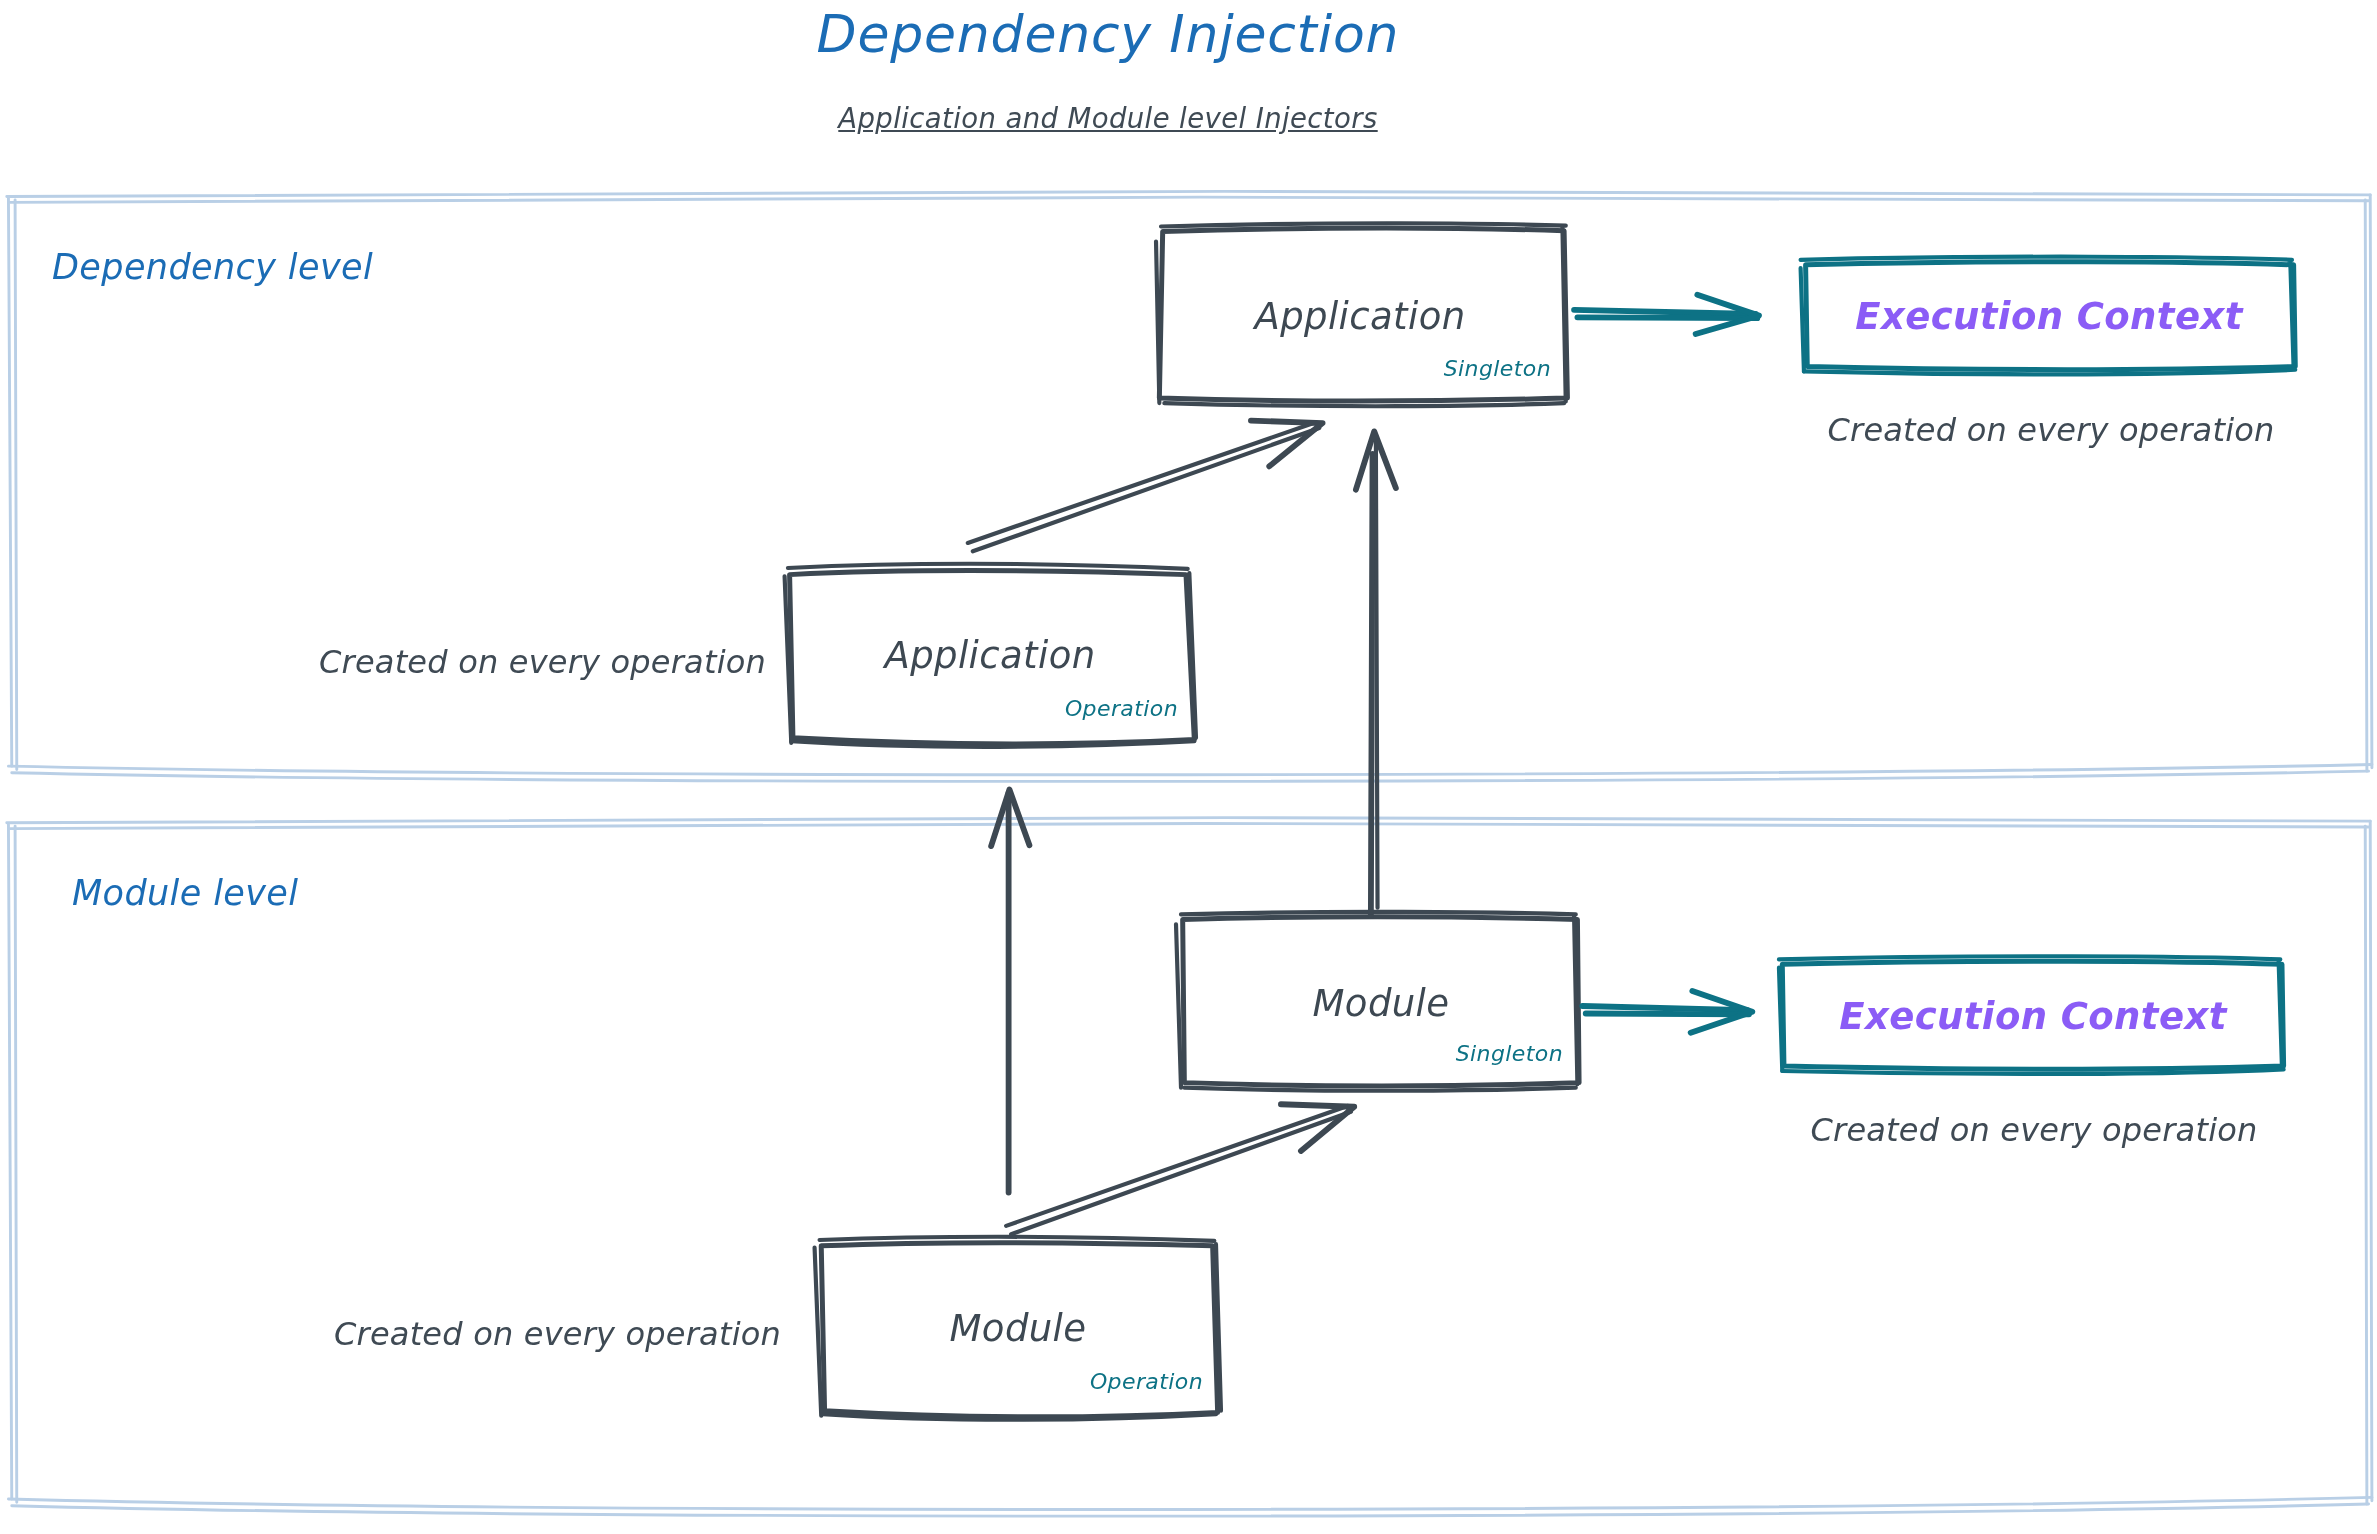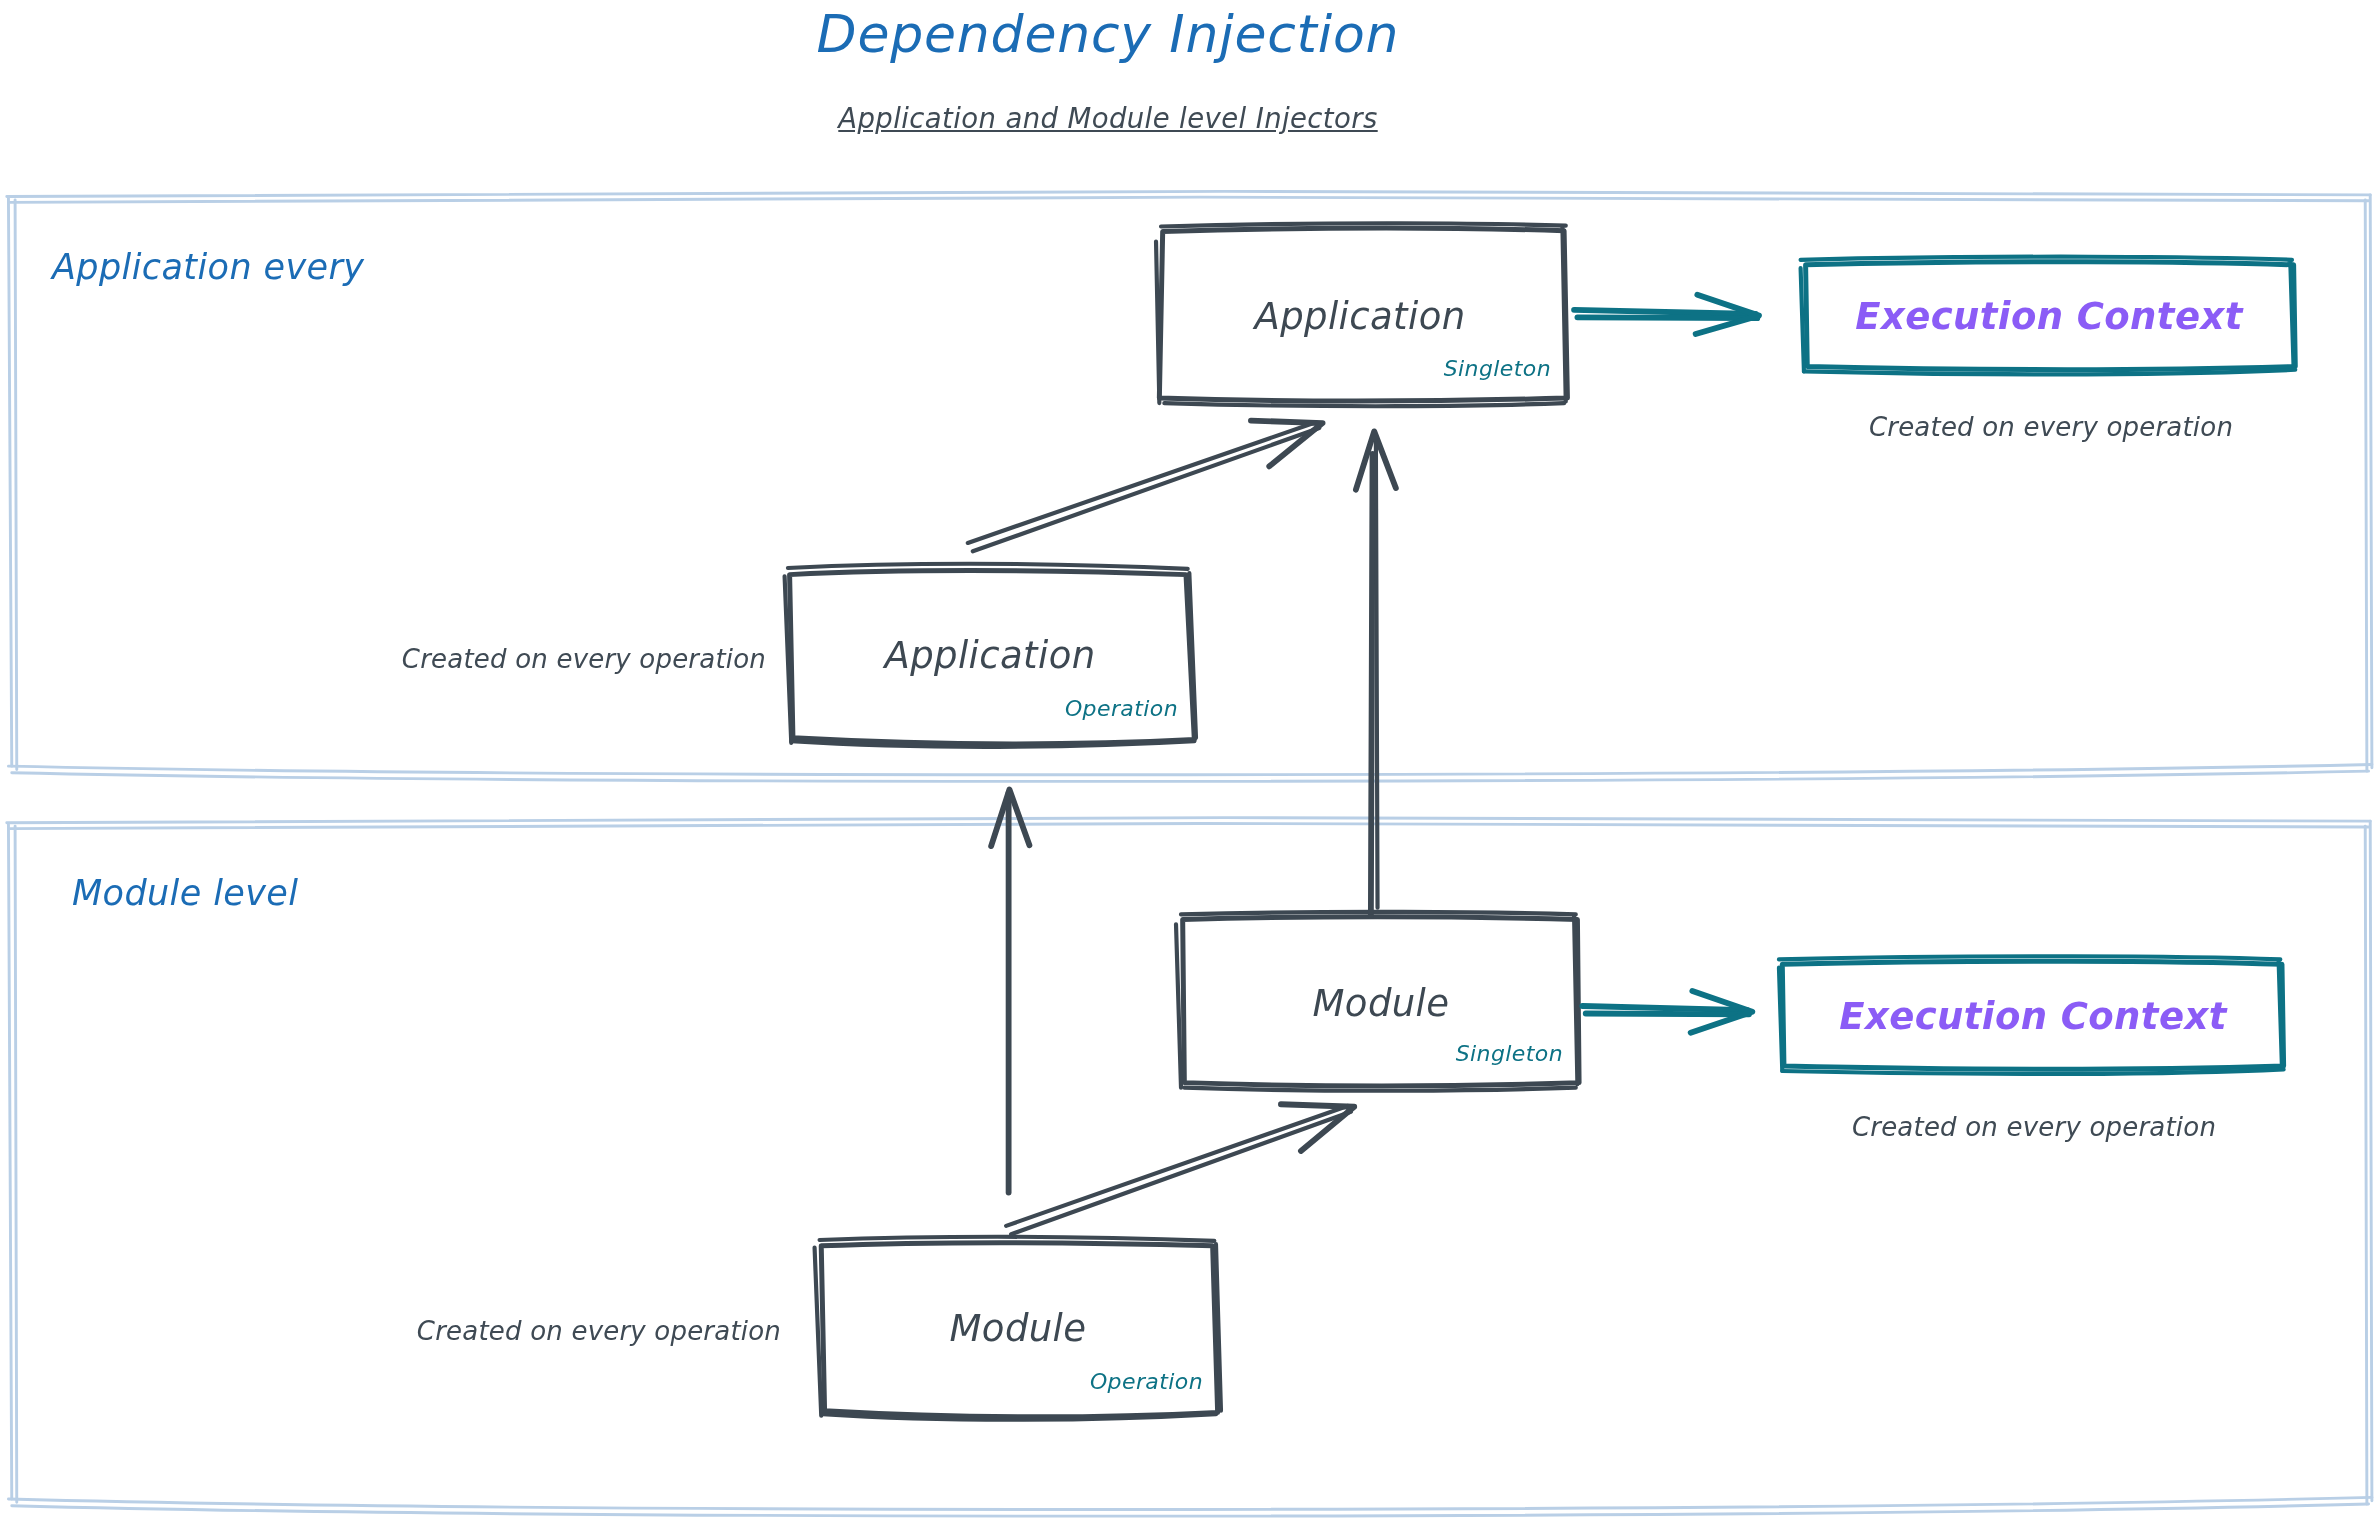--- a/index.html
+++ b/index.html
@@ -67,21 +67,21 @@
     text-align: center;
   }
   .ctx-title {
     font-size: 37px;
     color: #8b5cf6;
     font-style: italic;
     letter-spacing: 0.4px;
     font-weight: bold;
   }
   .caption {
-    font-size: 26px;
+    font-size: 32px;
     color: #3f4a54;
     font-style: italic;
     letter-spacing: 0.2px;
   }
   .center { transform: translateX(-50%); }
   .right  { transform: translateX(-100%); }
 </style>
 </head>
 <body>
 
@@ -204,21 +204,21 @@
     <g>
       <path class="arrD" d="M1211,1432 L1211,952"></path>
       <path class="arrD" d="M1190,1016 L1212,948 L1236,1015"></path>
     </g>
   </svg>
 
   <div class="txt title center" style="left:1108px; top:8.3px;">Dependency Injection</div>
 
   <div class="txt subtitle center" style="left:1108px; top:105px;text-decoration:underline;">Application and Module level Injectors</div>
 
-  <div class="txt group-label" style="left:52px; top:250px;">Application every</div>
+  <div class="txt group-label" style="left:52px; top:250px;">Dependency level</div>
 
   <div class="txt group-label" style="left:52px; top:876px;margin-left:20px;">Module level</div>
 
   <div class="txt node-title center" style="left:1360px; top:298px;">Application</div>
   <div class="txt node-scope right" style="left:1551px; top:358px;">Singleton</div>
 
   <div class="txt node-title center" style="left:990px; top:637px;">Application</div>
   <div class="txt node-scope right" style="left:1178px; top:698px;">Operation</div>
 
   <div class="txt node-title center" style="left:1381px; top:985px;">Module</div>

